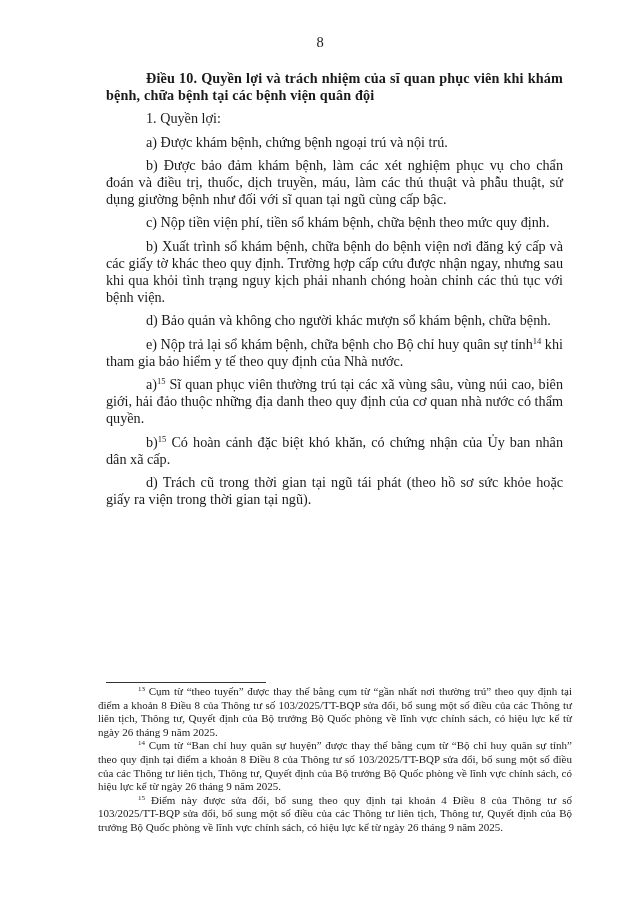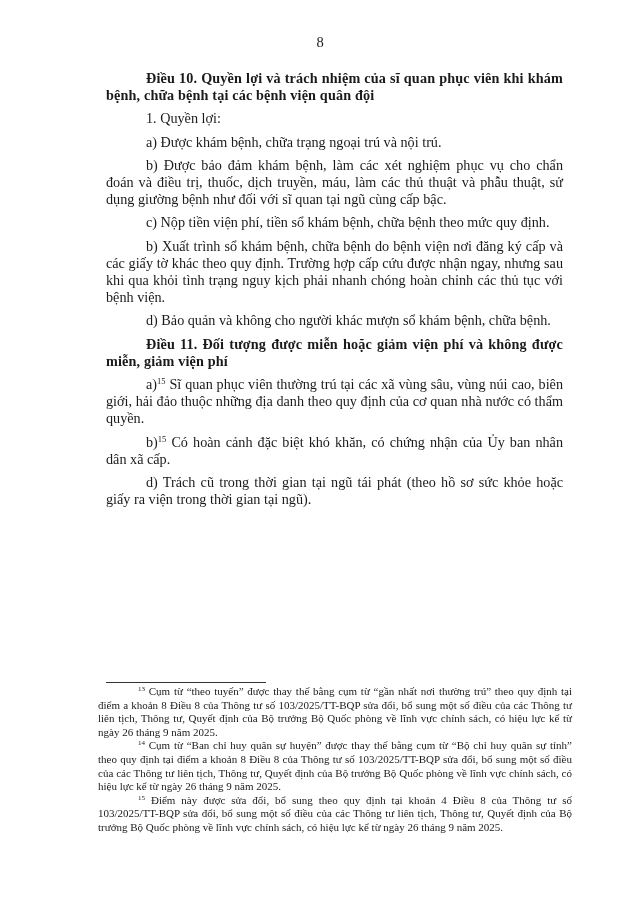--- a/index.html
+++ b/index.html
@@ -79,27 +79,27 @@
 <body>
 
 <div class="page">
 
   <div class="page-number">8</div>
 
   <div class="body-text">
 
     <p class="para heading first">Điều 10. Quyền lợi và trách nhiệm của sĩ quan phục viên khi khám bệnh, chữa bệnh tại các bệnh viện quân đội</p>
     <p class="para">1. Quyền lợi:</p>
-    <p class="para">a) Được khám bệnh, chữa trạng ngoại trú và nội trú.</p>
+    <p class="para">a) Được khám bệnh, chứng bệnh ngoại trú và nội trú.</p>
     <p class="para">b) Được bảo đảm khám bệnh, làm các xét nghiệm phục vụ cho chẩn đoán và điều trị, thuốc, dịch truyền, máu, làm các thủ thuật và phẫu thuật, sử dụng giường bệnh như đối với sĩ quan tại ngũ cùng cấp bậc.</p>
     <p class="para">c) Nộp tiền viện phí, tiền sổ khám bệnh, chữa bệnh theo mức quy định.</p>
     <p class="para">b) Xuất trình sổ khám bệnh, chữa bệnh do bệnh viện nơi đăng ký cấp và các giấy tờ khác theo quy định. Trường hợp cấp cứu được nhận ngay, nhưng sau khi qua khỏi tình trạng nguy kịch phải nhanh chóng hoàn chỉnh các thủ tục với bệnh viện.</p>
     <p class="para">d) Bảo quản và không cho người khác mượn sổ khám bệnh, chữa bệnh.</p>
+    <p class="para"><span>e) Nộp trả lại sổ khám bệnh, chữa bệnh cho Bộ chỉ huy quân sự tỉnh</span><sup>14</sup><span> khi tham gia bảo hiểm y tế theo quy định của Nhà nước.</span></p>
 
-    <p class="para heading">Điều 11. Đối tượng được miễn hoặc giảm viện phí và không được miễn, giảm viện phí</p>
     <p class="para"><span>a)</span><sup>15</sup><span> Sĩ quan phục viên thường trú tại các xã vùng sâu, vùng núi cao, biên giới, hải đảo thuộc những địa danh theo quy định của cơ quan nhà nước có thẩm quyền.</span></p>
     <p class="para"><span>b)</span><sup>15</sup><span> Có hoàn cảnh đặc biệt khó khăn, có chứng nhận của Ủy ban nhân dân xã cấp.</span></p>
     <p class="para">d) Trách cũ trong thời gian tại ngũ tái phát (theo hồ sơ sức khỏe hoặc giấy ra viện trong thời gian tại ngũ).</p>
   </div>
 
   <div class="footnote-rule"></div>
 
   <div class="footnotes">
     <p class="fn"><sup>13</sup> <span>Cụm từ “theo tuyến” được thay thế bằng cụm từ “gần nhất nơi thường trú” theo quy định tại điểm a khoản 8 Điều 8 của Thông tư số 103/2025/TT-BQP sửa đổi, bổ sung một số điều của các Thông tư liên tịch, Thông tư, Quyết định của Bộ trưởng Bộ Quốc phòng về lĩnh vực chính sách, có hiệu lực kể từ ngày 26 tháng 9 năm 2025.</span></p>
     <p class="fn"><sup>14</sup> <span>Cụm từ “Ban chỉ huy quân sự huyện” được thay thế bằng cụm từ “Bộ chỉ huy quân sự tỉnh” theo quy định tại điểm a khoản 8 Điều 8 của Thông tư số 103/2025/TT-BQP sửa đổi, bổ sung một số điều của các Thông tư liên tịch, Thông tư, Quyết định của Bộ trưởng Bộ Quốc phòng về lĩnh vực chính sách, có hiệu lực kể từ ngày 26 tháng 9 năm 2025.</span></p>

